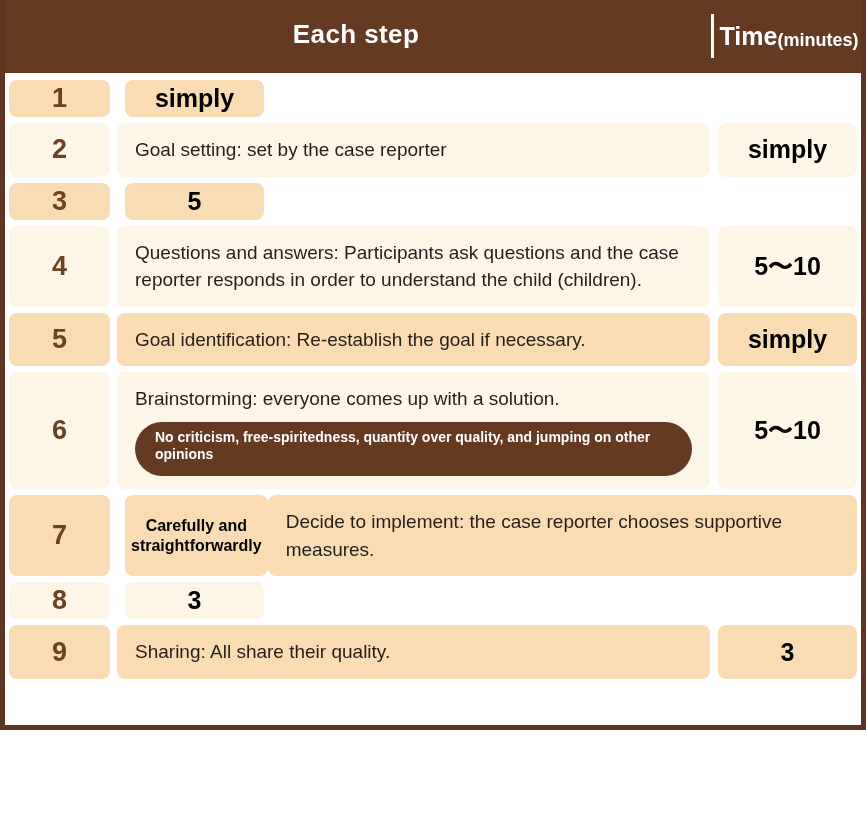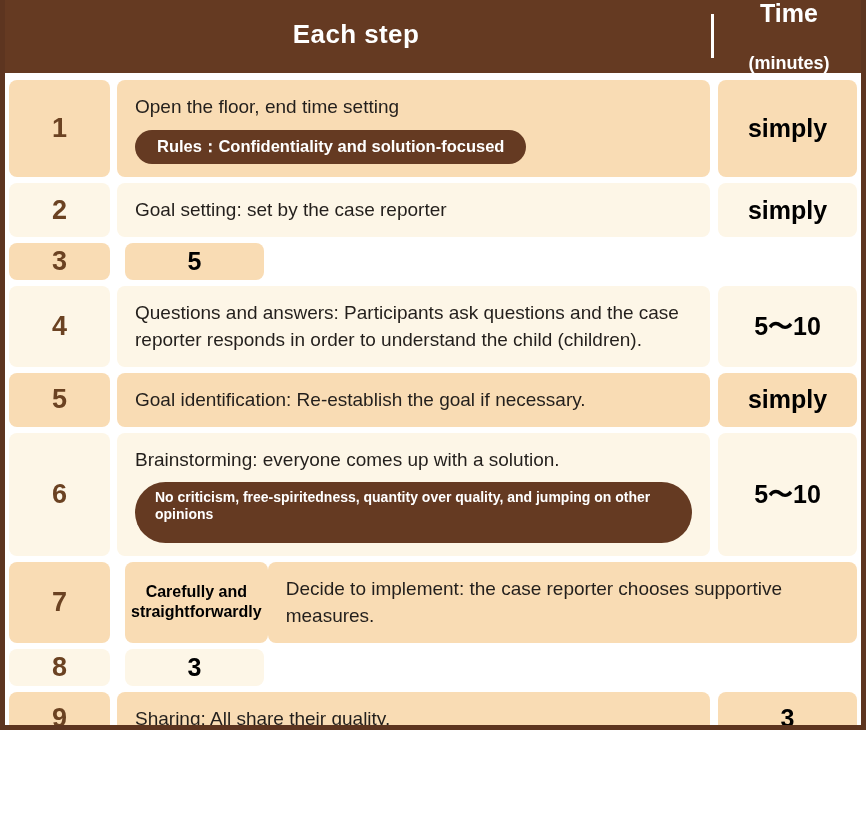--- a/index.html
+++ b/index.html
@@ -47,23 +47,22 @@
     position: absolute;
     left: 711px;
     top: 14px;
     width: 3px;
     height: 44px;
     background: #ffffff;
   }
   .header-time {
     flex: 1 1 auto;
     display: flex;
-    flex-direction: column;
-    align-items: center;
-    justify-content: space-between;
+    align-items: center;
+    justify-content: center;
     color: #ffffff;
     line-height: 1.05;
   }
   .header-time-main {
     font-size: 25px;
     font-weight: 700;
   }
   .header-time-sub {
     font-size: 18px;
     font-weight: 700;
@@ -135,45 +134,41 @@
     align-self: flex-start;
     margin-top: 9px;
     background: #653a22;
     color: #ffffff;
     border-radius: 999px;
     padding: 7px 22px 8px 22px;
     font-weight: 700;
     line-height: 1.2;
   }
   .badge.badge-lg { font-size: 16.5px; }
-  .badge.badge-sm { font-size: 14px; padding: 7px 20px 20px 20px; }
+  .badge.badge-sm { font-size: 14px; padding: 7px 20px 14px 20px; }
 
   .step-text { display: block; }
 </style>
 </head>
 <body>
 
 <div id="table-root">
 
   <div class="table-header">
     <div class="header-each-step">Each step</div>
     <div class="header-divider"></div>
     <div class="header-time">
       <div class="header-time-main">Time</div>
       <div class="header-time-sub">(minutes)</div>
     </div>
   </div>
 
   <div class="table-body" id="table-body">
       <div class="row shade-dark">
         <div class="cell cell-num">1</div>
-        <div class="cell cell-step">
-          <span class="step-text">Open the floor, end time setting</span>
-          <span class="badge badge-lg">Rules：Confidentiality and solution-focused</span>
-        </div>
         <div class="cell cell-time">simply</div>
       </div>
       <div class="row shade-light">
         <div class="cell cell-num">2</div>
         <div class="cell cell-step">
           <span class="step-text">Goal setting: set by the case reporter</span>
         </div>
         <div class="cell cell-time">simply</div>
       </div>
       <div class="row shade-dark">

